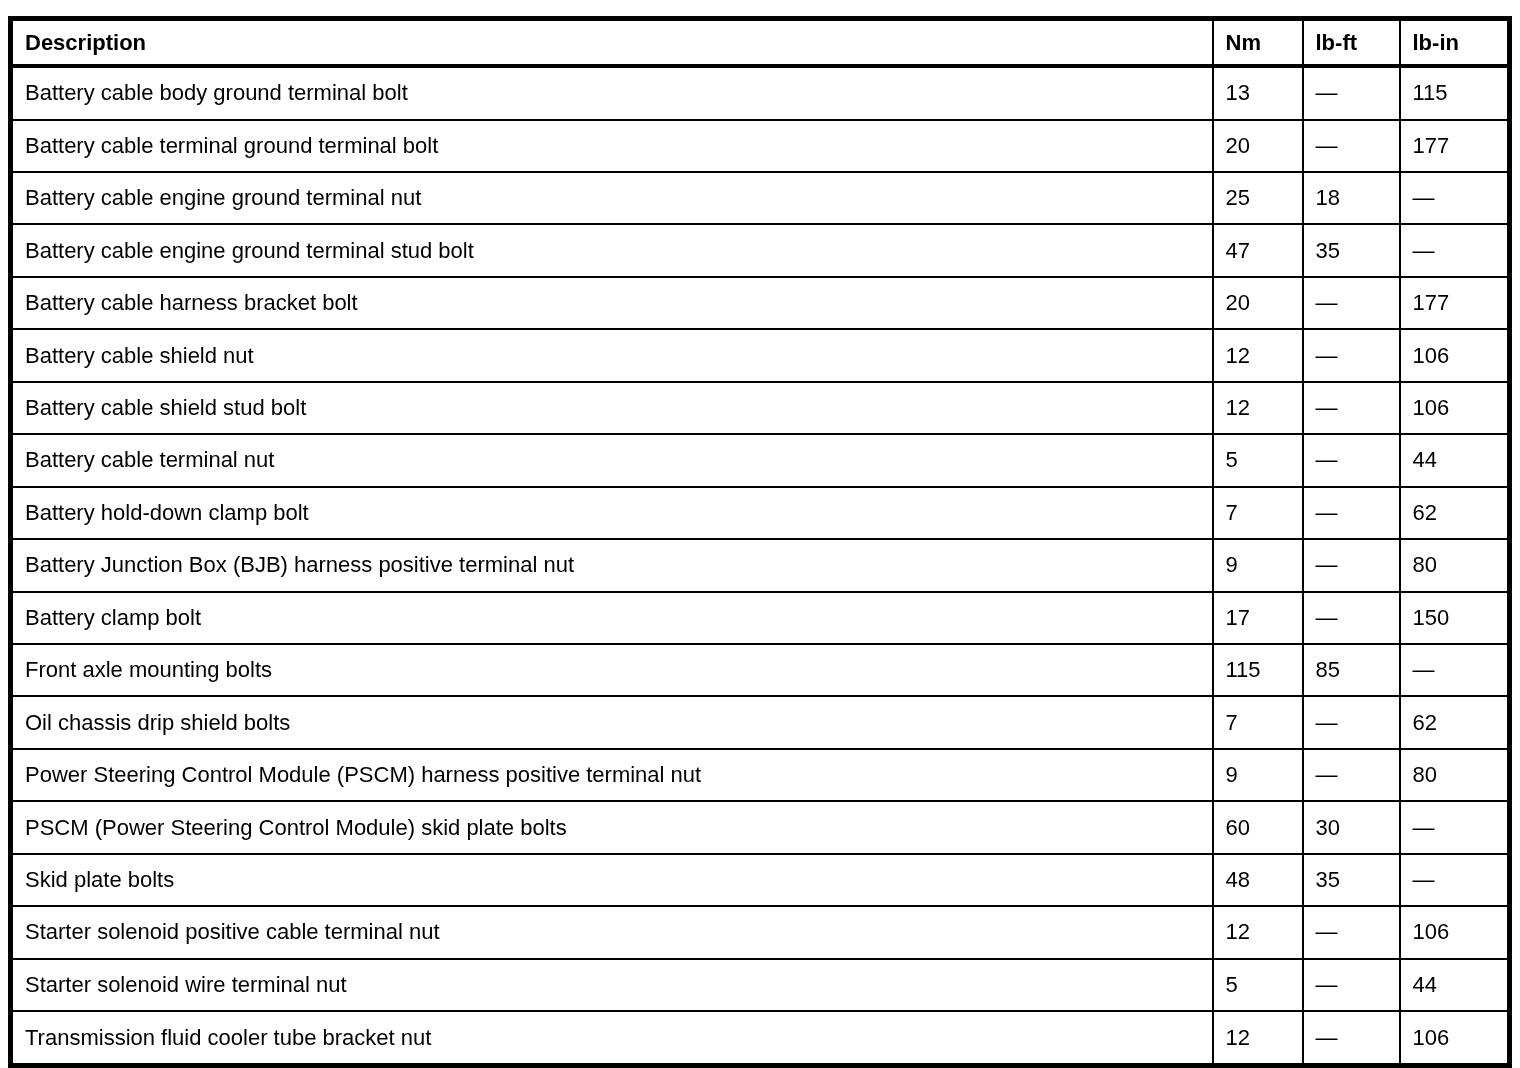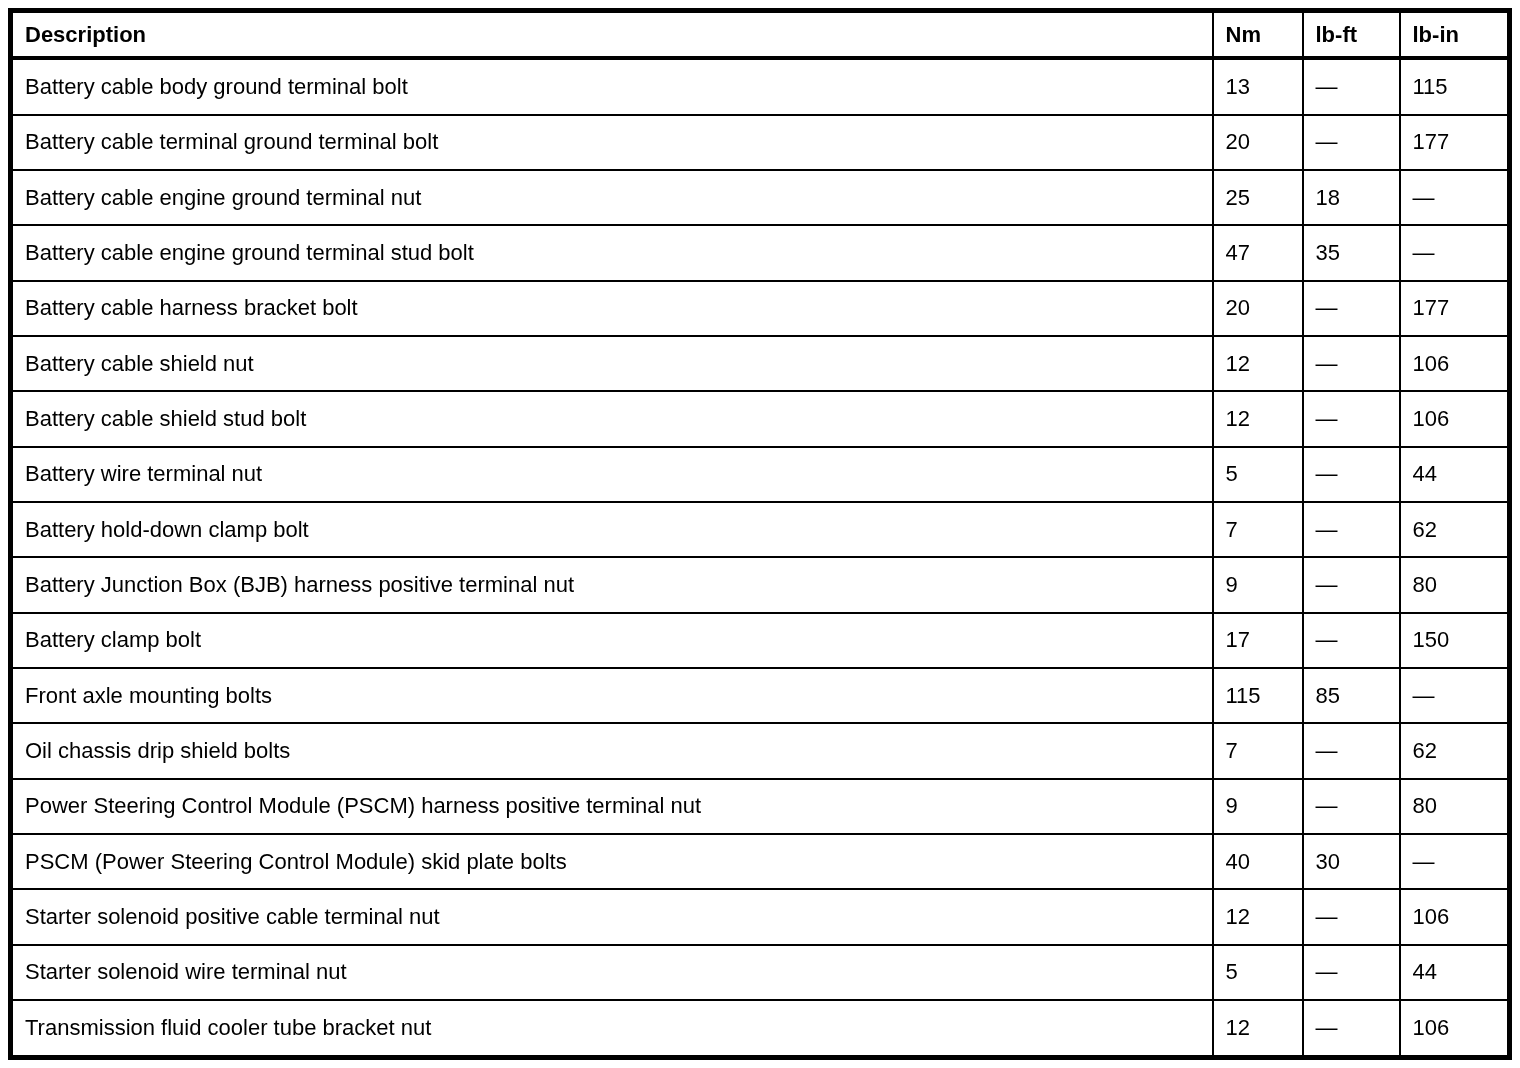--- a/index.html
+++ b/index.html
@@ -15,20 +15,21 @@
     box-sizing: border-box;
     padding: 8px;
   }
   table.torque-table {
     width: 1504px;
     height: 1052px;
     border-collapse: collapse;
     table-layout: fixed;
     background: #ffffff;
     color: #000000;
+    margin-top: 8px;
   }
   table.torque-table, th, td {
     border: 2px solid #000000;
   }
   table.torque-table {
     border: 5px solid #000000;
   }
   thead th {
     border-bottom: 4px solid #000000;
   }
@@ -105,21 +106,21 @@
           <td>—</td>
           <td>106</td>
         </tr>
         <tr>
           <td>Battery cable shield stud bolt</td>
           <td>12</td>
           <td>—</td>
           <td>106</td>
         </tr>
         <tr>
-          <td>Battery wire terminal nut</td>
+          <td>Battery cable terminal nut</td>
           <td>5</td>
           <td>—</td>
           <td>44</td>
         </tr>
         <tr>
           <td>Battery hold-down clamp bolt</td>
           <td>7</td>
           <td>—</td>
           <td>62</td>
         </tr>
@@ -148,22 +149,28 @@
           <td>62</td>
         </tr>
         <tr>
           <td>Power Steering Control Module (PSCM) harness positive terminal nut</td>
           <td>9</td>
           <td>—</td>
           <td>80</td>
         </tr>
         <tr>
           <td>PSCM (Power Steering Control Module) skid plate bolts</td>
-          <td>40</td>
+          <td>60</td>
           <td>30</td>
+          <td>—</td>
+        </tr>
+        <tr>
+          <td>Skid plate bolts</td>
+          <td>48</td>
+          <td>35</td>
           <td>—</td>
         </tr>
         <tr>
           <td>Starter solenoid positive cable terminal nut</td>
           <td>12</td>
           <td>—</td>
           <td>106</td>
         </tr>
         <tr>
           <td>Starter solenoid wire terminal nut</td>

